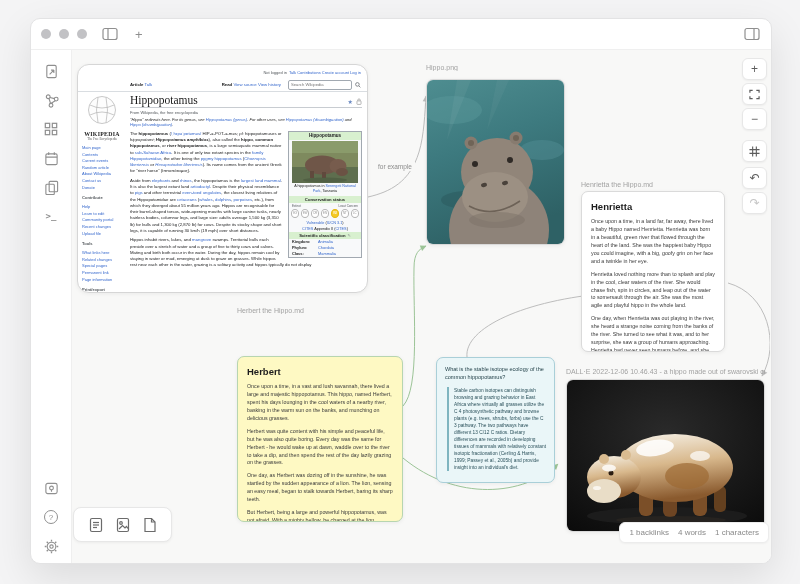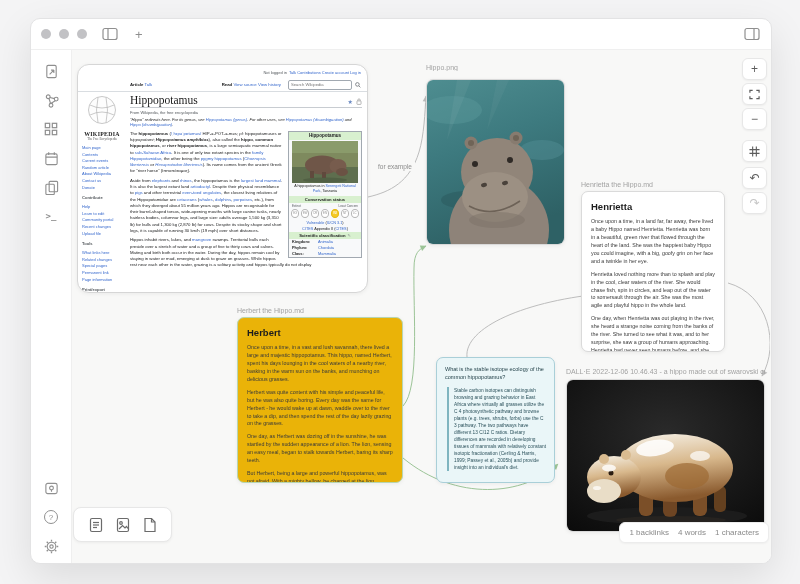--- a/index.html
+++ b/index.html
@@ -25,21 +25,21 @@
   .help-c{width:12px;height:12px;border:1.2px solid #909090;border-radius:50%;display:flex;align-items:center;justify-content:center;font-size:8px;color:#909090;}
   .canvas{position:relative;flex:1;background:#f8f8f7;overflow:hidden;}
   .edges{position:absolute;left:0;top:0;width:698px;height:513px;pointer-events:none;}
   .edge-label{position:absolute;left:303px;top:112px;font-size:6.5px;color:#8c8c8c;background:#f8f8f7;padding:1px 3px;}
   
   .card-label{position:absolute;font-size:7px;color:#a2a2a2;white-space:nowrap;overflow:hidden;}
   .ccard{position:absolute;background:#fff;border:1px solid #dadada;border-radius:7px;box-shadow:0 1px 4px rgba(0,0,0,.06);overflow:hidden;box-sizing:border-box;}
   .note{padding:9px 9px;}
   .note h1{margin:0 0 6px 0;font-size:9.5px;color:#1d1d1d;}
   .np{font-size:5.3px;line-height:1.5;color:#3a3a3a;margin:0 0 5px 0;}
-  .green-card{background:#eab308;border-color:#b7d5b0;}
+  .green-card{background:#fef9c3;border-color:#b7d5b0;margin-top:39px;}
   .sticky{background:#eaf6f8;border-color:#a9cfd8;padding:8px 8px;}
   .sticky .q{font-size:5.5px;line-height:1.45;color:#27454d;margin-bottom:5px;}
   .sticky .quote{border-left:2px solid #7fb5c0;padding-left:5px;margin-left:2px;font-size:4.8px;line-height:1.46;color:#2c525c;}
   .img-card{padding:0;}
   .img-card svg{display:block;}
   
   .wiki{left:5px;top:14px;width:291px;height:229px;border-radius:12px;border-color:#d6d6d6;font-family:"Liberation Sans",sans-serif;}
   .wk-top{height:11px;display:flex;justify-content:flex-end;align-items:center;font-size:4px;padding:2px 6px 0 0;gap:2px;}
   .wk-tabs{display:flex;align-items:center;font-size:4.3px;padding:0 6px 0 52px;border-bottom:1px solid #d9dde1;height:13px;}
   .wk-search{margin-left:auto;display:flex;align-items:center;gap:3px;}

